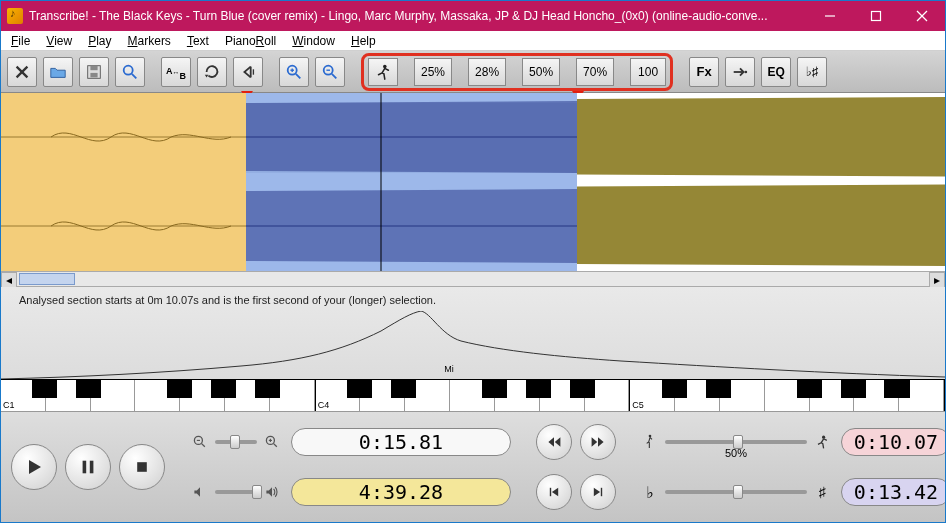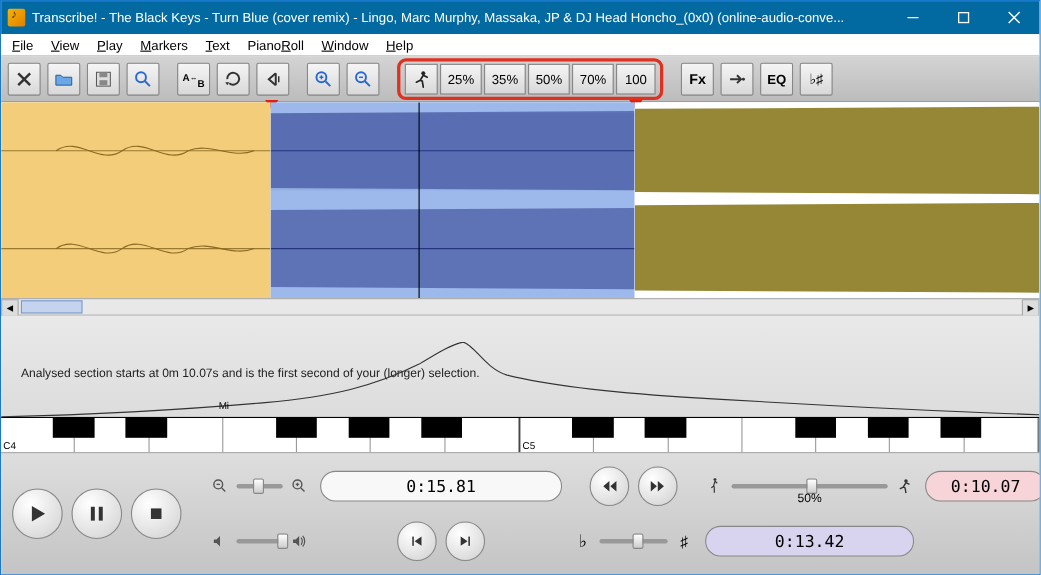--- a/index.html
+++ b/index.html
@@ -1,64 +1,64 @@
 <!DOCTYPE html>
 <html><head>
 <meta charset="utf-8">
 <style>
 * { box-sizing: border-box; margin: 0; padding: 0; }
 body { font-family: "Segoe UI", Tahoma, sans-serif; font-size: 12px; background: #fff; width: 946px; height: 523px; overflow: hidden; border: 1px solid #1979ca; }
-.titlebar { background: #0369a1; color: #fff; height: 30px; display: flex; align-items: center; padding: 0 0 0 6px; }
+.titlebar { background: #be185d; color: #fff; height: 30px; display: flex; align-items: center; padding: 0 0 0 6px; }
 .titlebar .app-icon { width: 16px; height: 16px; margin-right: 6px; background: linear-gradient(135deg,#f7b300,#e08000); border-radius:2px; position:relative;}
 .titlebar .app-icon::after{content:"♪"; position:absolute; left:3px; top:-1px; font-size:11px; color:#5a3a00;}
 .titlebar .title { flex: 1; white-space: nowrap; overflow: hidden; text-overflow: ellipsis; font-size: 12px; }
 .titlebar .win-btns { display: flex; height: 100%; }
 .titlebar .win-btn { width: 46px; display: flex; align-items: center; justify-content: center; }
 .titlebar .win-btn svg { stroke: #fff; fill: none; }
 .menubar { background: #fff; height: 20px; display: flex; align-items: center; padding: 0 4px; gap: 4px; border-bottom: 1px solid #d0d0d0;}
 .menubar .menu-item { padding: 1px 6px; font-size: 12px; }
 .menubar .menu-item .ul { text-decoration: underline; }
 .toolbar { background: linear-gradient(#d4d4d4,#bcbcbc); height: 42px; display: flex; align-items: center; padding: 0 6px; gap: 6px; border-bottom: 1px solid #888;}
 .tb-btn { width: 30px; height: 30px; background: linear-gradient(#f5f5f5,#d8d8d8); border: 1px solid #888; border-radius: 2px; display: flex; align-items: center; justify-content: center; }
 .tb-btn svg { width: 18px; height: 18px; }
 .tb-sep { width: 4px; }
-.speed-group { display: flex; align-items:center; border: 3px solid #e03020; border-radius: 8px; padding: 2px 4px; gap: 2px; height: 38px;}
+.speed-group { display: flex; align-items:center; border: 3px solid #e03020; border-radius: 8px; padding: 2px 4px; gap: 16px; height: 38px;}
 .speed-btn { height: 28px; min-width: 36px; padding:0 6px; background: linear-gradient(#f5f5f5,#d8d8d8); border: 1px solid #888; display:flex;align-items:center;justify-content:center; font-size: 12px;}
 .speed-run { width:30px; height:28px; background:linear-gradient(#f5f5f5,#d8d8d8); border:1px solid #888; display:flex;align-items:center;justify-content:center;}
 .waveform { height: 178px; background: #fff; position: relative; display:flex; }
 .wave-seg { position:relative; overflow:hidden; }
 .wave-seg.yellow { background:#f3cd7a; width:245px;}
 .wave-seg.blue { background:#9db8ea; width:331px;}
 .wave-seg.olive { background:#fff; flex:1;}
 .marker-tri { position:absolute; top:-2px; width:0; height:0; border-left:6px solid transparent; border-right:6px solid transparent; border-top:9px solid #e02010;}
 .wave-canvas { position:absolute; inset:0; }
 .minimap { height: 16px; background: #e8e8e8; border-top:1px solid #aaa; border-bottom:1px solid #aaa; position:relative;}
 .minimap .thumb { position:absolute; left:18px; top:1px; height:12px; width:56px; background:#c4d4ee; border:1px solid #7a9acc;}
 .minimap .arrow { position:absolute; top:0; width:16px; height:16px; display:flex;align-items:center;justify-content:center; background:#ddd; border:1px solid #aaa;}
 .minimap .arrow.right{ right:0;}
 .spectrum { height: 125px; background: linear-gradient(#e9e9e9,#d8d8d8); position:relative; border-bottom:1px solid #999;}
-.spectrum .info { position:absolute; left:18px; top:6px; font-size:11px; color:#222; line-height:1.35;margin-top:40px;}
+.spectrum .info { position:absolute; left:18px; top:6px; font-size:11px; color:#222; line-height:1.35;}
 .spectrum .warn { position:absolute; right:6px; top:6px; font-size:11px; background:#f0f0f0; border:1px solid #b0b0b0; padding:2px 6px;}
 .spectrum svg.curve { position:absolute; left:0; right:0; bottom:30px; width:100%; height:70px;}
 .piano { position:absolute; left:0; right:0; bottom:0; height:32px; display:flex; background:#fff; border-top:1px solid #000;}
 .piano .oct { position:relative; flex:1; border-right:1px solid #000; display:flex;}
 .piano .wkey { flex:1; border-right:1px solid #999; position:relative;}
 .piano .wkey:last-child{border-right:none;}
 .piano .bkeys { position:absolute; inset:0; pointer-events:none;}
 .piano .bkey { position:absolute; top:0; width:8%; height:58%; background:#000;}
 .piano .lbl { position:absolute; left:2px; bottom:1px; font-size:9px;}
 .dots { position:absolute; bottom:26px; }
 .dot { width:9px; height:9px; border-radius:50%; position:absolute;}
 .dot.r{background:#e05050;} .dot.g{background:#40c060;}
 .transport { height:110px; background: linear-gradient(#dedede,#c4c4c4); padding: 8px 10px; display:grid; grid-template-columns: 170px 90px 220px 110px 190px 110px; grid-template-rows: 1fr 1fr; gap: 6px 10px; align-items:center;}
 .slider-row { display:flex; align-items:center; gap:6px;}
 .slider-row .rail { flex:1; height:4px; background:#999; border-radius:2px; position:relative;}
 .slider-row .knob { position:absolute; top:-5px; width:10px; height:14px; background:linear-gradient(#fff,#ccc); border:1px solid #888; border-radius:2px;}
 .icon-sm { width:18px; height:18px; display:flex;align-items:center;justify-content:center;}
-.time-pill { height:28px; border-radius:14px; border:1px solid #888; display:flex;align-items:center;justify-content:center; font-size:15px; font-family: "Segoe UI", monospace; padding:0 10px; min-width:82px;}
+.time-pill { height:28px; border-radius:14px; border:1px solid #888; display:flex;align-items:center;justify-content:center; font-size:20px; font-family: "Segoe UI", monospace; padding:0 10px; min-width:82px;}
 .pill-white{background:#f8f8f8;} .pill-yellow{background:#f4e79a;} .pill-pink{background:#f6d4d8;} .pill-purple{background:#d8d4f0;}
 .round-btn { width:36px; height:36px; border-radius:50%; background:radial-gradient(circle at 35% 30%,#fff,#cfcfcf); border:1px solid #888; display:flex;align-items:center;justify-content:center;}
 .round-btn.big{width:46px;height:46px;}
 .transport-btns{display:flex; gap:8px; align-items:center;}
 .small-round-col{display:flex; gap:8px; justify-content:center;}
 .speed-slider-lbl{position:absolute; left:50%; transform:translateX(-50%); top:14px; font-size:11px;}
 .speed-slider-wrap{position:relative; width:100%;}
 </style>
 </head>
 <body>
@@ -155,21 +155,21 @@
     </div>
   <div class="tb-sep"></div>
   <div class="speed-group">
     <div class="speed-run">
         <svg width="18" height="18" viewBox="0 0 20 20">
           <circle cx="12" cy="4" r="2" fill="#222"></circle>
           <path d="M12 6l-3 5 2 1 1 6M9 11l-4 2M12 6l4 2" stroke="#222" stroke-width="1.7" fill="none" stroke-linecap="round"></path>
         </svg>
       </div>
     <div class="speed-btn">25%</div>
-    <div class="speed-btn">35%</div>
+    <div class="speed-btn">28%</div>
     <div class="speed-btn">50%</div>
     <div class="speed-btn">70%</div>
     <div class="speed-btn">100</div>
   </div>
   <div class="tb-sep"></div>
   <div class="tb-btn" style="font-weight:bold;font-size:13px;">Fx</div>
   <div class="tb-btn">
       <svg viewBox="0 0 20 20">
         <line x1="3" y1="10" x2="13" y2="10" stroke="#333" stroke-width="2"></line>
         <path d="M10 6l4 4-4 4" fill="none" stroke="#333" stroke-width="2"></path>
@@ -233,20 +233,37 @@
     <div class="dot g" style="left:400px; bottom:-24px"></div>
     <div class="dot r" style="left:412px; bottom:-10px"></div>
     <div class="dot r" style="left:426px; bottom:-10px"></div>
     <div class="dot g" style="left:426px; bottom:-24px"></div>
     <div class="dot r" style="left:448px; bottom:-10px"></div>
     <div class="dot r" style="left:456px; bottom:-24px"></div>
     <div class="dot g" style="left:492px; bottom:-10px"></div>
   </div>
 
   <div class="piano">
+    <div class="oct">
+        <div class="lbl">C1</div>
+      <div class="wkey"></div>
+        <div class="wkey"></div>
+        <div class="wkey"></div>
+        <div class="wkey"></div>
+        <div class="wkey"></div>
+        <div class="wkey"></div>
+        <div class="wkey"></div>
+      <div class="bkeys">
+          <div class="bkey" style="left:10%"></div>
+          <div class="bkey" style="left:24%"></div>
+          <div class="bkey" style="left:53%"></div>
+          <div class="bkey" style="left:67%"></div>
+          <div class="bkey" style="left:81%"></div>
+        </div>
+    </div>
     <div class="oct">
         <div class="lbl">C4</div>
       <div class="lbl" style="left:auto;right:56%;bottom:37px;font-size:9px">Mi</div>
       <div class="wkey"></div>
         <div class="wkey"></div>
         <div class="wkey"></div>
         <div class="wkey"></div>
         <div class="wkey"></div>
         <div class="wkey"></div>
         <div class="wkey"></div>
@@ -362,20 +379,21 @@
     <div class="rail">
         <div class="knob" style="left:88%"></div>
       </div>
     <span class="icon-sm">
         <svg width="16" height="16" viewBox="0 0 20 20">
           <path d="M3 8h3l4-4v12l-4-4H3z" fill="#555"></path>
           <path d="M12 6c2 2 2 6 0 8M14 4c3 3 3 9 0 12" stroke="#555" fill="none" stroke-width="1.4"></path>
         </svg>
       </span>
   </div>
+  <div class="time-pill pill-yellow">4:39.28</div>
   <div class="small-round-col">
     <div class="round-btn">
         <svg width="14" height="14" viewBox="0 0 20 20">
           <path d="M16 4l-9 6 9 6z" fill="#333"></path>
           <rect x="4" y="4" width="2" height="12" fill="#333"></rect>
         </svg>
       </div>
     <div class="round-btn">
         <svg width="14" height="14" viewBox="0 0 20 20">
           <path d="M4 4l9 6-9 6z" fill="#333"></path>

